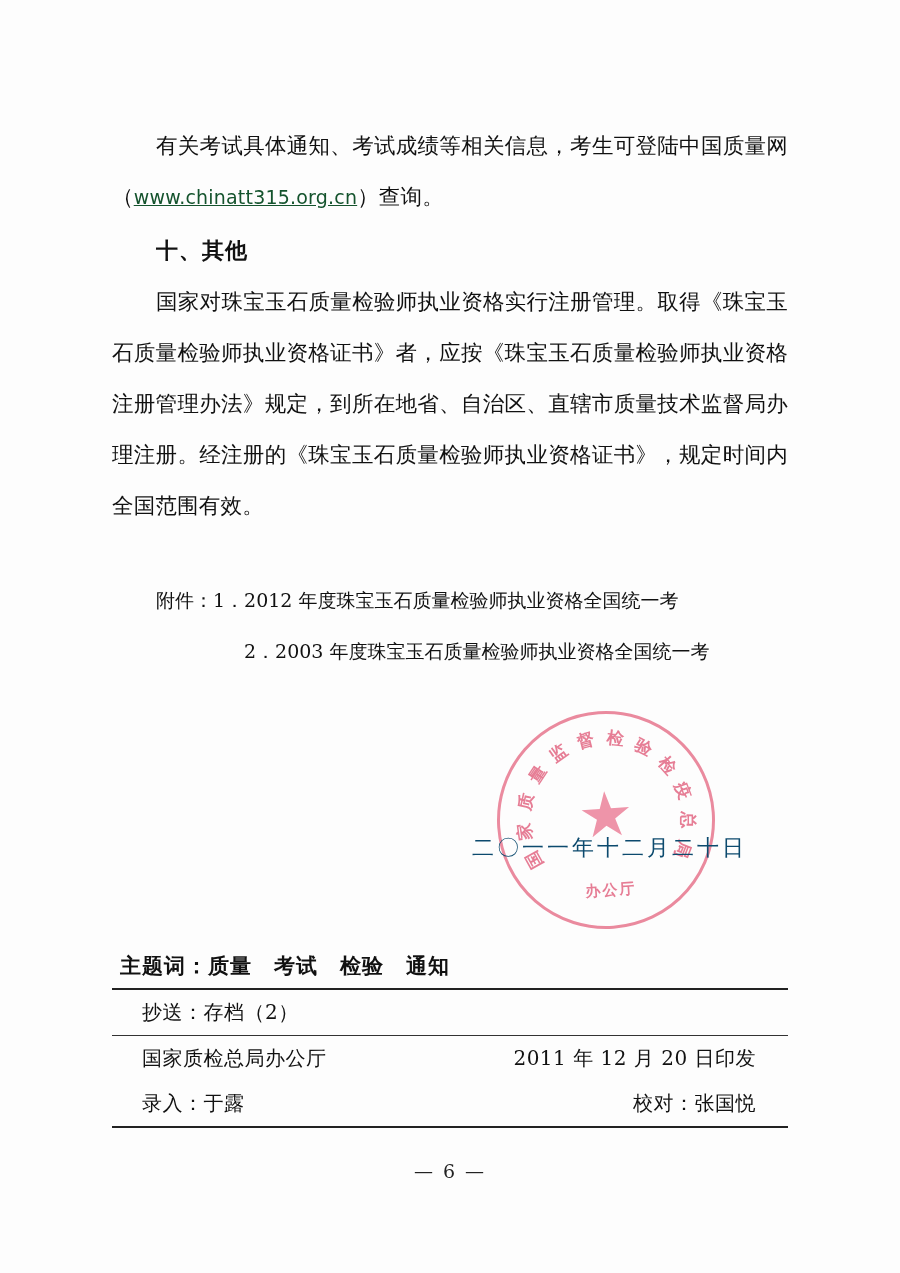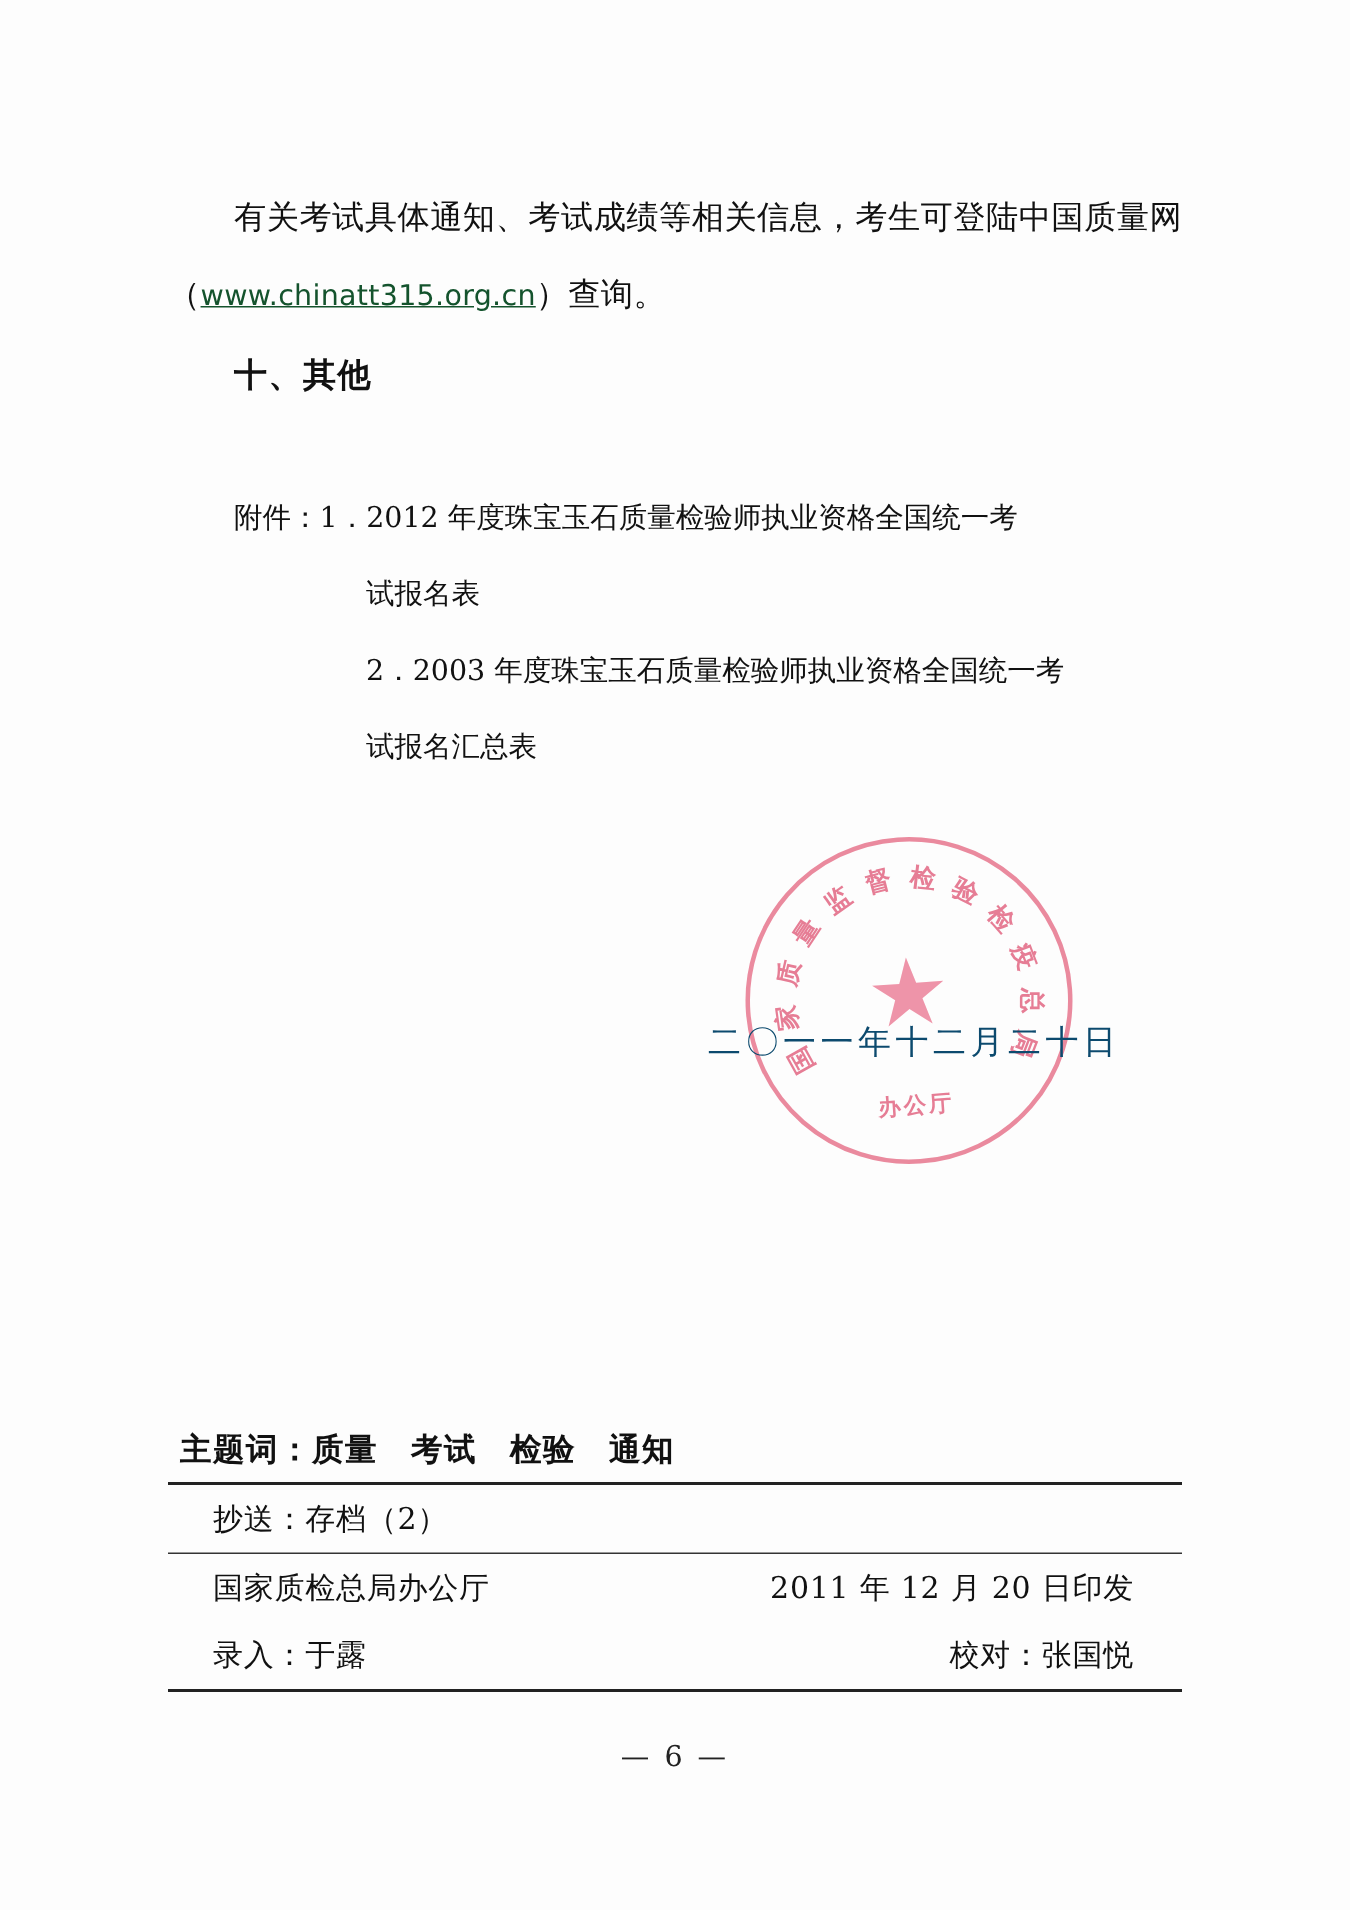--- a/index.html
+++ b/index.html
@@ -172,26 +172,25 @@
 <body>
 
 <div class="page">
 
   <div class="content">
 
     <p class="body-text indent2"><span>有关考试具体通知、考试成绩等相关信息，考生可登陆中国质量网（</span><a class="link" href="#">www.chinatt315.org.cn</a><span>）查询。</span></p>
 
     <p class="section-title">十、其他</p>
 
+    <p class="body-text indent2">国家对珠宝玉石质量检验师执业资格实行注册管理。取得《珠宝玉石质量检验师执业资格证书》者，应按《珠宝玉石质量检验师执业资格注册管理办法》规定，到所在地省、自治区、直辖市质量技术监督局办理注册。经注册的《珠宝玉石质量检验师执业资格证书》，规定时间内全国范围有效。</p>
 
     <div class="attach-block">
       <span class="attach-line"><span>附件：</span><span>1．2012 年度珠宝玉石质量检验师执业资格全国统一考</span></span>
-      <span class="attach-cont">试报名表</span>
       <span class="attach-cont">2．2003 年度珠宝玉石质量检验师执业资格全国统一考</span>
-      <span class="attach-cont">试报名汇总表</span>
     </div>
 
     <div class="sig-area">
       <div class="seal">
         <div class="ring-text" id="sealRing">
             <span style="transform: rotate(-115deg) translate(0px, -82px) rotate(0deg) translate(-50%, -50%);">国</span>
             <span style="transform: rotate(-94.0909deg) translate(0px, -82px) rotate(0deg) translate(-50%, -50%);">家</span>
             <span style="transform: rotate(-73.1818deg) translate(0px, -82px) rotate(0deg) translate(-50%, -50%);">质</span>
             <span style="transform: rotate(-52.2727deg) translate(0px, -82px) rotate(0deg) translate(-50%, -50%);">量</span>
             <span style="transform: rotate(-31.3636deg) translate(0px, -82px) rotate(0deg) translate(-50%, -50%);">监</span>

